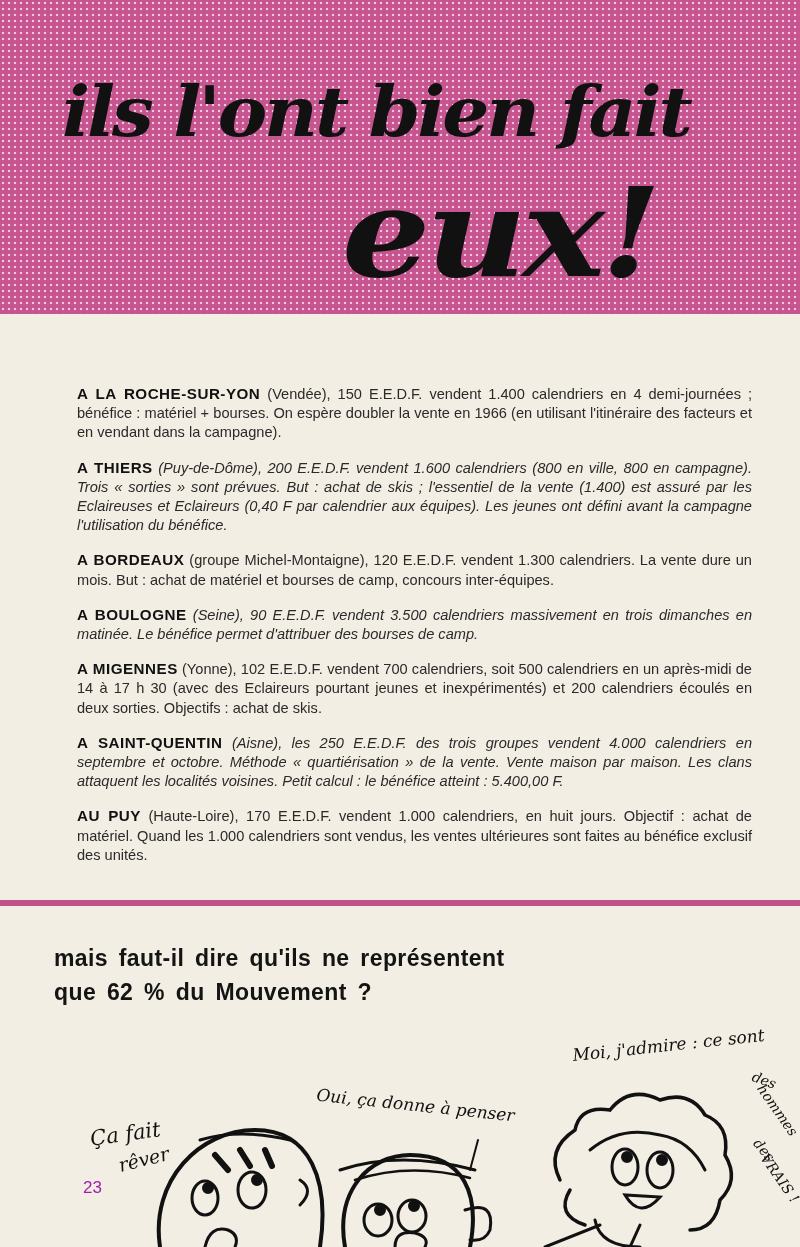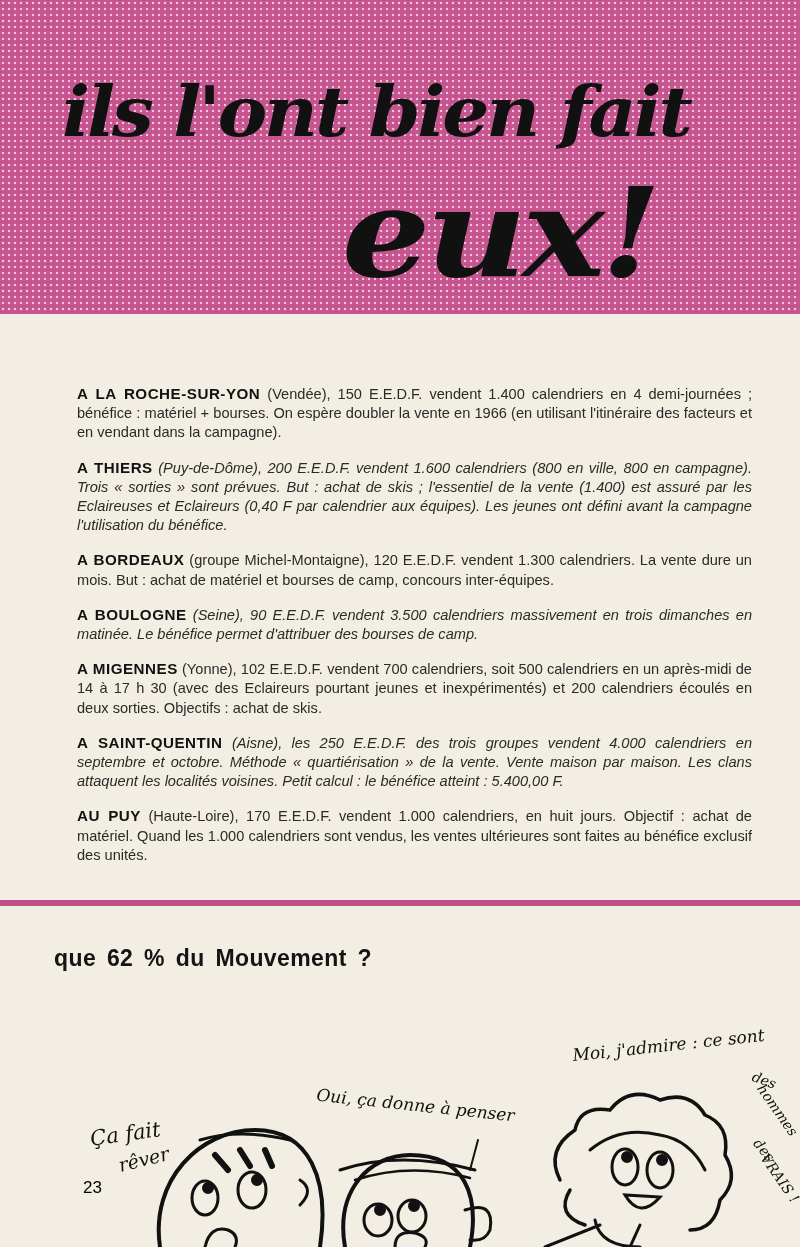--- a/index.html
+++ b/index.html
@@ -71,21 +71,21 @@
     .handwrite {
       position: absolute;
       font-family: "DejaVu Serif", serif;
       font-style: italic;
       color: #111;
       white-space: nowrap;
     }
     .page-number {
       position: absolute; left: 83px; top: 1178px;
       font-family: "Liberation Sans", sans-serif;
-      font-size: 17px; color: #000000;
+      font-size: 17px; color: #a21caf;
     }
   </style>
 </head>
 <body>
 
 <div class="page">
 
   <div class="header-band">
     <div class="title-line1">ils l'ont bien fait</div>
     <div class="title-line2">eux!</div>
@@ -111,20 +111,21 @@
       <span class="place">A SAINT-QUENTIN</span><span class="body"> (Aisne), les 250 E.E.D.F. des trois groupes vendent 4.000 calendriers en septembre et octobre. Méthode « quartiérisation » de la vente. Vente maison par maison. Les clans attaquent les localités voisines. Petit calcul : le bénéfice atteint : 5.400,00 F.</span>
     </p>
     <p class="entry">
       <span class="place">AU PUY</span><span class="body"> (Haute-Loire), 170 E.E.D.F. vendent 1.000 calendriers, en huit jours. Objectif : achat de matériel. Quand les 1.000 calendriers sont vendus, les ventes ultérieures sont faites au bénéfice exclusif des unités.</span>
     </p>
   </div>
 
   <div class="divider"></div>
 
   <div class="question">
+    <div>mais faut-il dire qu'ils ne représentent</div>
     <div>que 62 % du Mouvement ?</div>
   </div>
 
   <div class="cartoon">
     <svg width="800" height="217" viewBox="0 0 800 217" style="position:absolute;left:0;top:0;" fill="none" stroke="#111" stroke-width="4" stroke-linecap="round">
 
       <path d="M160 217 C 150 150, 200 100, 255 100 C 310 100, 330 150, 320 217"></path>
       <path d="M200 110 Q 240 98, 290 110" stroke-width="3"></path>
       <path d="M215 125 L 228 140 M240 120 L 250 136 M265 120 L 272 136" stroke-width="6"></path>
       <ellipse cx="205" cy="168" rx="13" ry="17" stroke-width="3"></ellipse>

